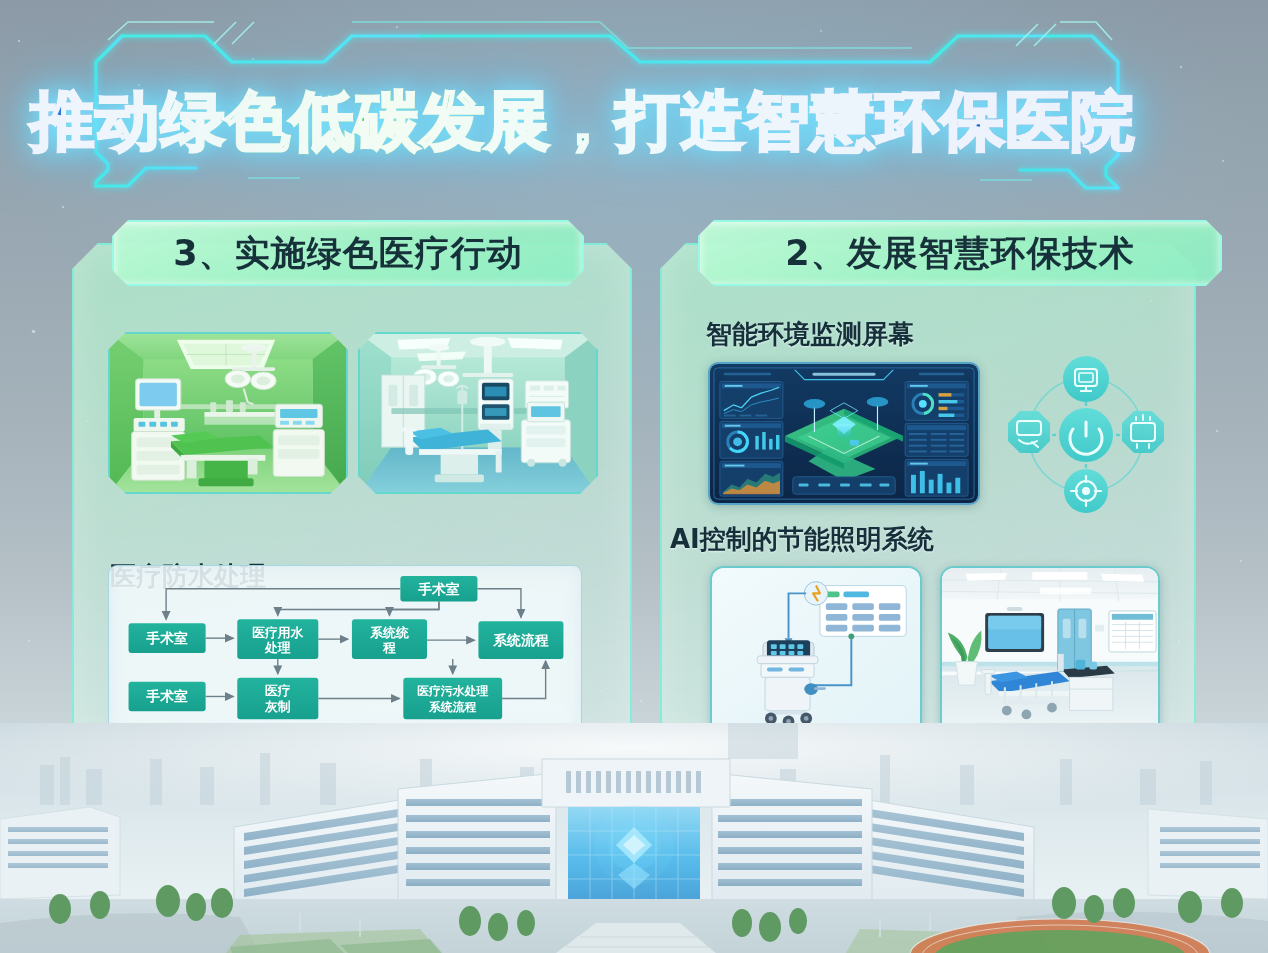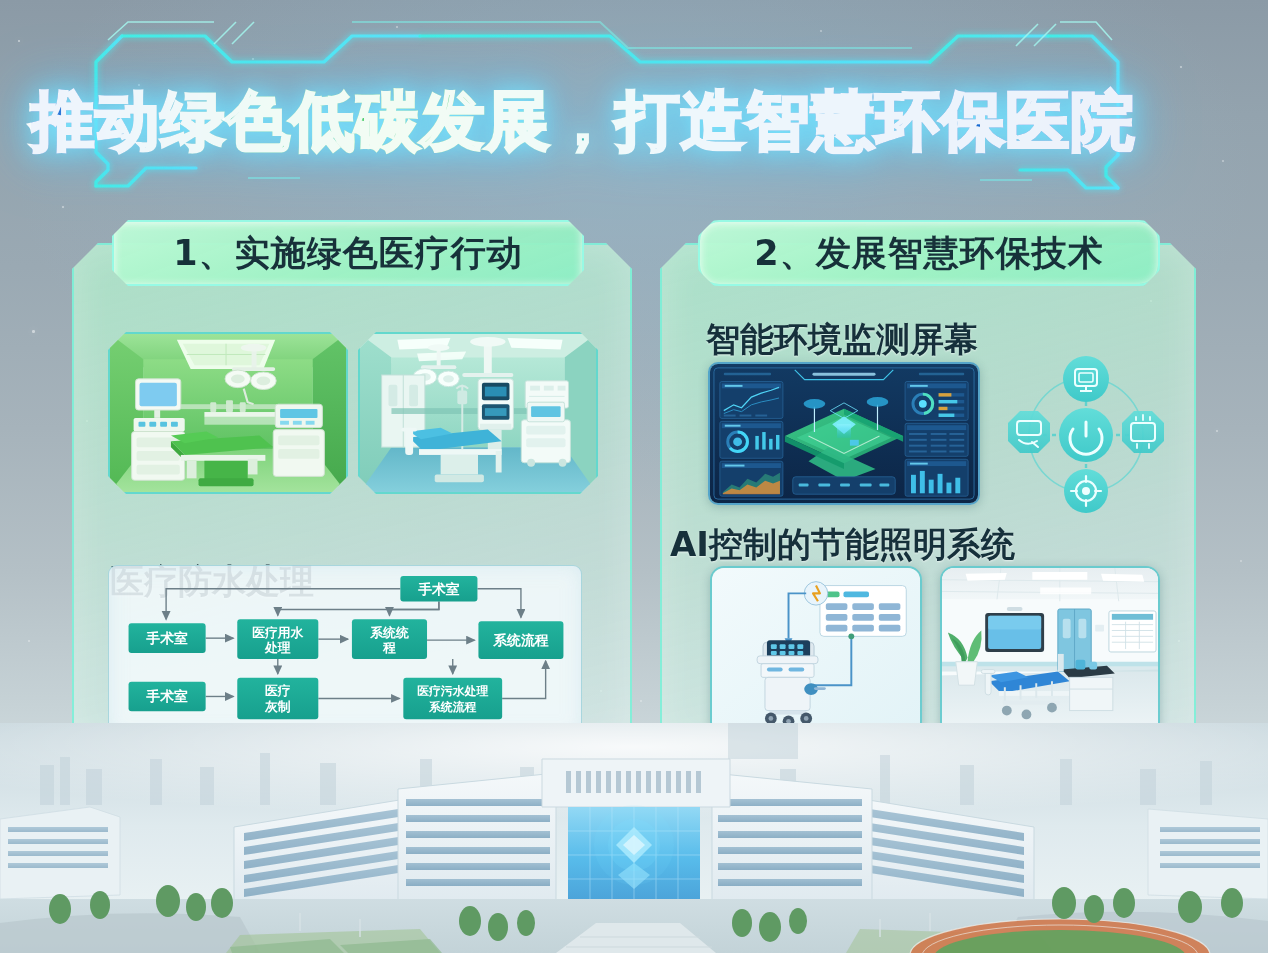--- a/index.html
+++ b/index.html
@@ -82,26 +82,26 @@
     clip-path: polygon(0 16px, 16px 0, calc(100% - 16px) 0, 100% 16px,
                        100% calc(100% - 16px), calc(100% - 16px) 100%,
                        16px 100%, 0 calc(100% - 16px));
   }
   .sec-head span {
     font-size: 35px; font-weight: 700; color: #17313a;
     font-family: "DejaVu Sans", "Liberation Sans", sans-serif;
     letter-spacing: 1px; white-space: nowrap;
   }
   #sec-head-1 { left: 112px; top: 220px; width: 472px; }
-  #sec-head-2 { left: 698px; top: 220px; width: 462px; border-radius: 21px; }
+  #sec-head-2 { left: 698px; top: 220px; width: 524px; }
 
   
   .sub-label {
     position: absolute;
-    font-size: 34px; font-weight: 700; color: #16303b;
+    font-size: 26px; font-weight: 700; color: #16303b;
     font-family: "DejaVu Sans", "Liberation Sans", sans-serif;
     white-space: nowrap;
     text-shadow: 0 1px 2px rgba(255,255,255,0.6);
   }
 
   
   .card {
     position: absolute;
     border: 2px solid rgba(90,215,205,0.9);
     border-radius: 12px;
@@ -212,21 +212,21 @@
     </g>
   </svg>
 
   <div id="title-wrap">
     <div id="title">推动绿色低碳发展，打造智慧环保医院</div>
   </div>
 
   <div id="panel-left" class="panel"></div>
 
   <div id="sec-head-1" class="sec-head">
-    <span>1、实施绿色医疗行动</span>
+    <span>3、实施绿色医疗行动</span>
   </div>
 
   <div class="card hexcut" style="left:108px; top:332px; width:240px; height:162px;">
     <svg class="or-svg" viewBox="0 0 240 162" preserveAspectRatio="none">
       <defs>
         <linearGradient id="g-wallL" x1="0" y1="0" x2="0" y2="1">
           <stop offset="0" stop-color="#76cf72"></stop>
             <stop offset="1" stop-color="#52b854"></stop>
         </linearGradient>
         <linearGradient id="g-wallB" x1="0" y1="0" x2="0" y2="1">

